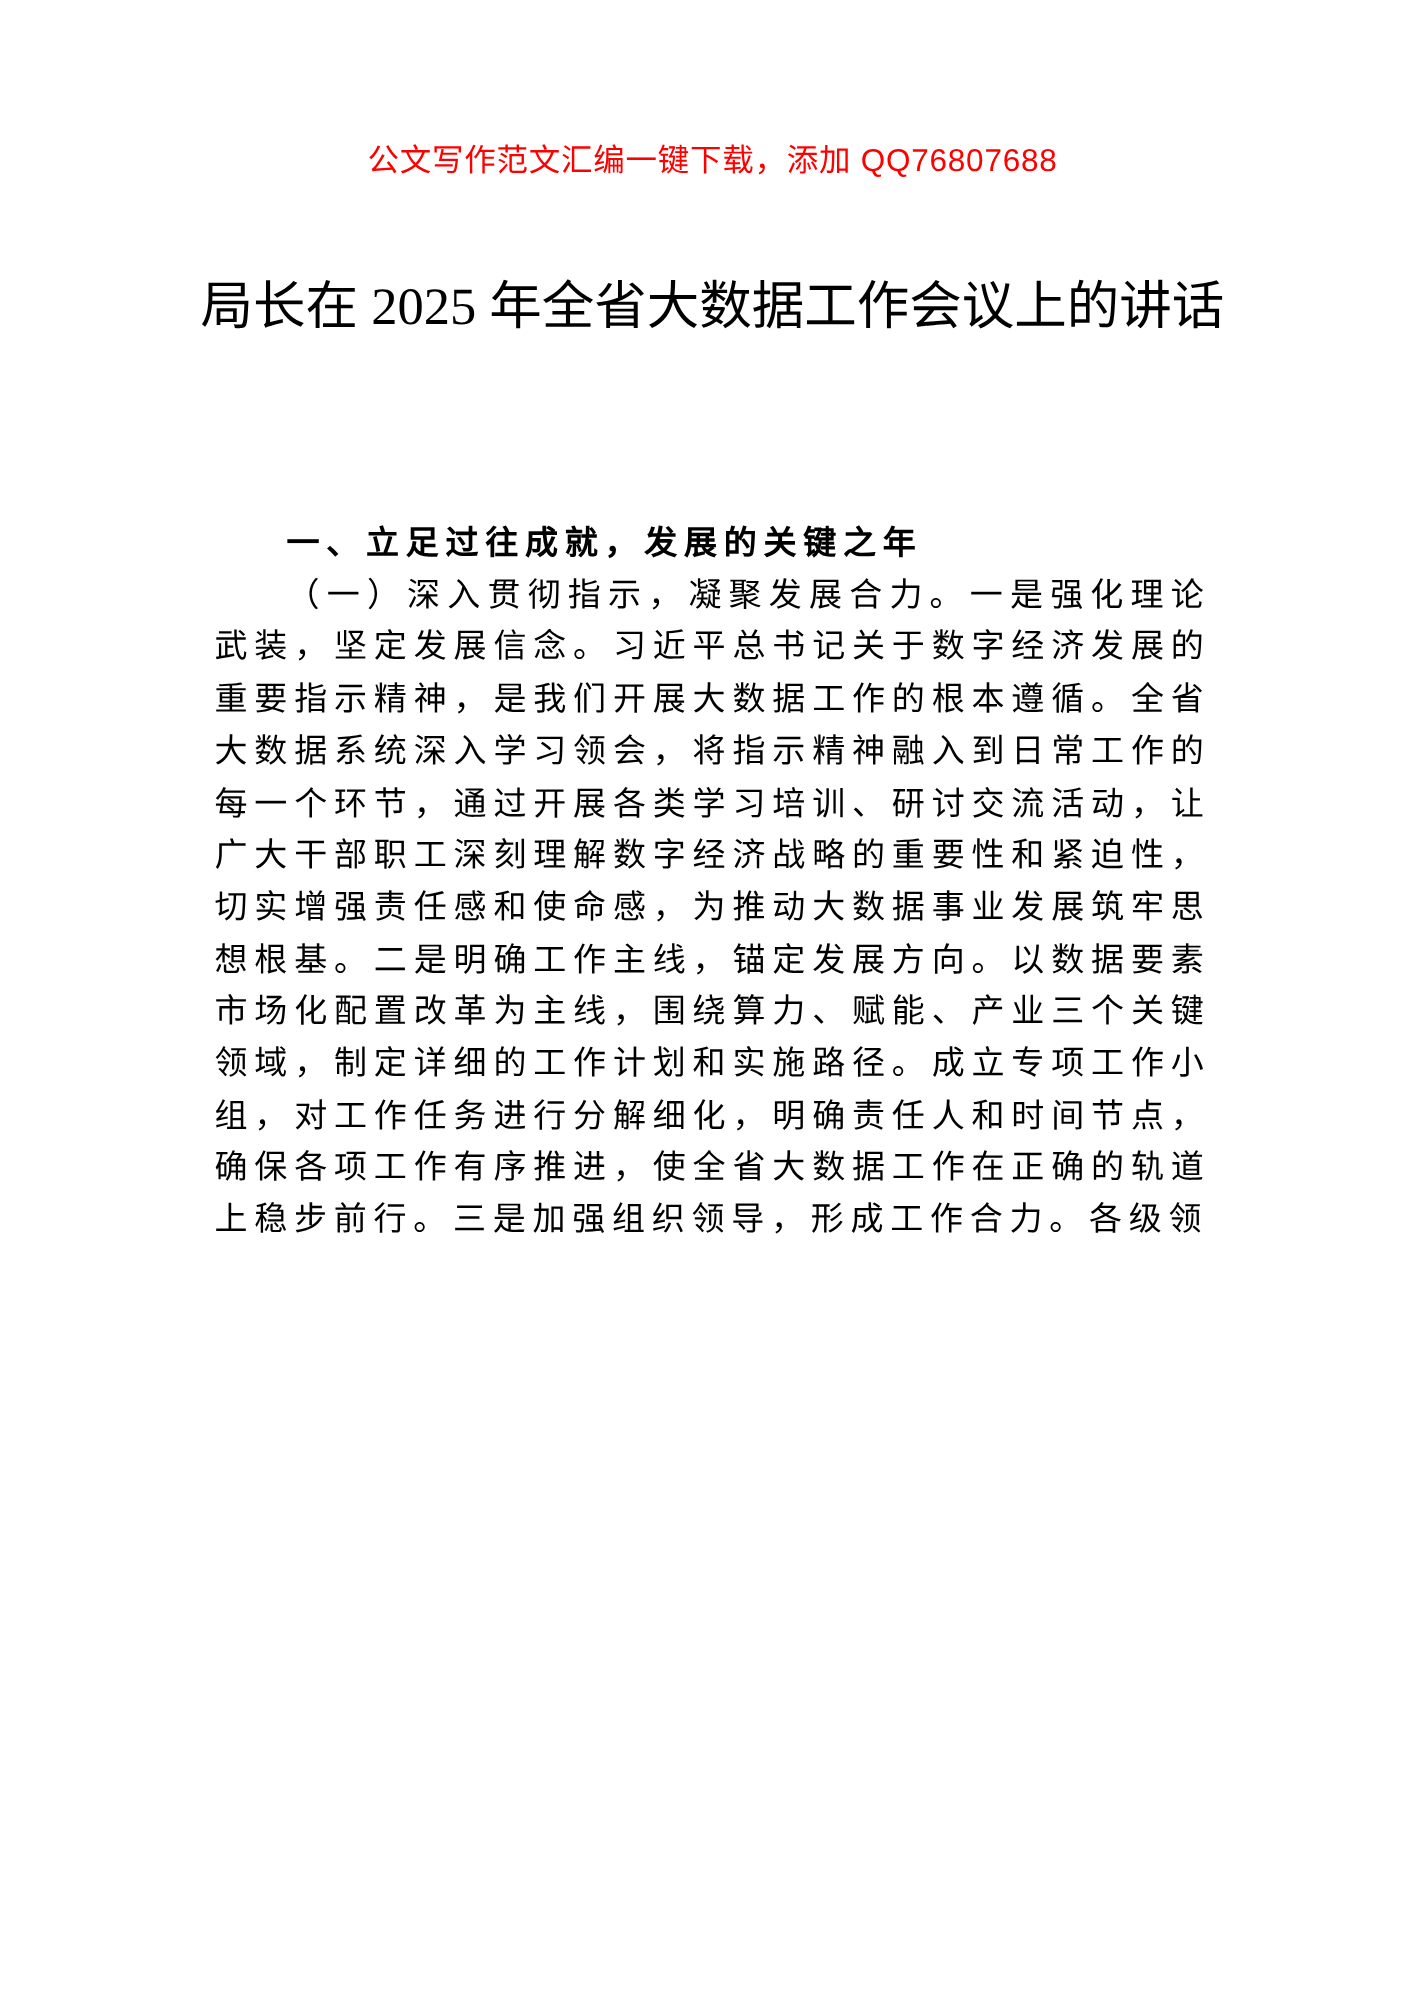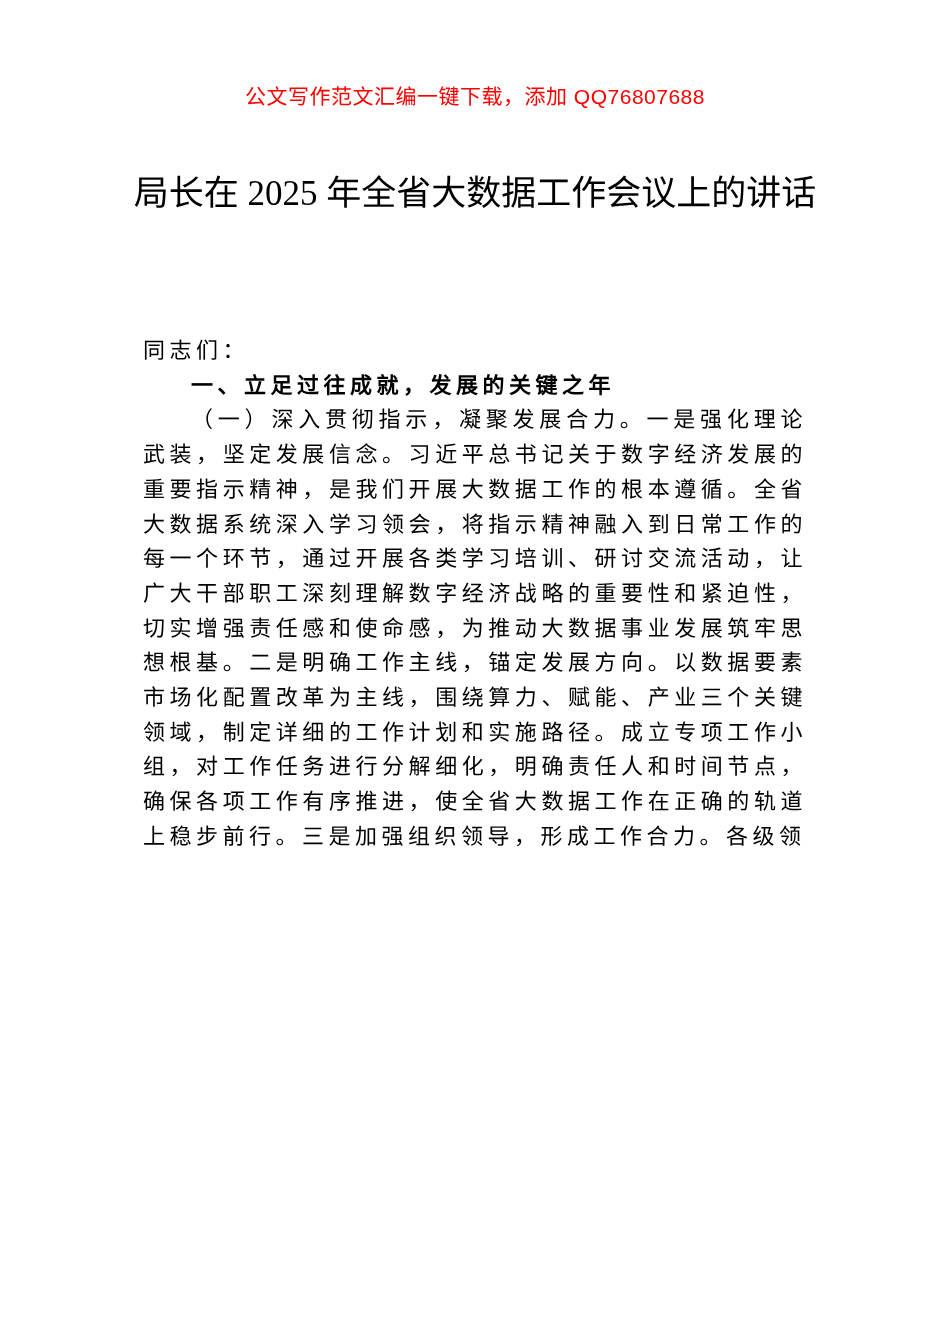--- a/index.html
+++ b/index.html
@@ -9,21 +9,21 @@
   body {
     width: 950px;
     height: 1344px;
     background: #ffffff;
     position: relative;
     font-family: "Liberation Serif", serif;
     color: #000000;
   }
   .page {
     position: absolute;
-    top: 0; left: 0;
+    top: 11px; left: 0;
     width: 950px;
     height: 1004px;
     background: #ffffff;
     overflow: hidden;
   }
   
   .notice {
     position: absolute;
     top: 84px;
     left: 0;
@@ -86,20 +86,19 @@
 </head>
 <body>
 
 <div class="page">
 
   <div class="notice" style="color: rgb(255, 0, 0);">公文写作范文汇编一键下载，添加 QQ76807688</div>
 
   <h1 class="title" style="color: rgb(0, 0, 0); text-align: center;">局长在 2025 年全省大数据工作会议上的讲话</h1>
 
   <div class="body-text">
-      <p class="no-indent ">同志们：</p>
       <p class="bold">一、立足过往成就，发展的关键之年</p>
       <p class="">（一）深入贯彻指示，凝聚发展合力。一是强化理论武装，坚定发展信念。习近平总书记关于数字经济发展的重要指示精神，是我们开展大数据工作的根本遵循。全省大数据系统深入学习领会，将指示精神融入到日常工作的每一个环节，通过开展各类学习培训、研讨交流活动，让广大干部职工深刻理解数字经济战略的重要性和紧迫性，切实增强责任感和使命感，为推动大数据事业发展筑牢思想根基。二是明确工作主线，锚定发展方向。以数据要素市场化配置改革为主线，围绕算力、赋能、产业三个关键领域，制定详细的工作计划和实施路径。成立专项工作小组，对工作任务进行分解细化，明确责任人和时间节点，确保各项工作有序推进，使全省大数据工作在正确的轨道上稳步前行。三是加强组织领导，形成工作合力。各级领</p>
     </div>
 
   <div class="page-num">1</div>
 
 </div>
 
 </body></html>

